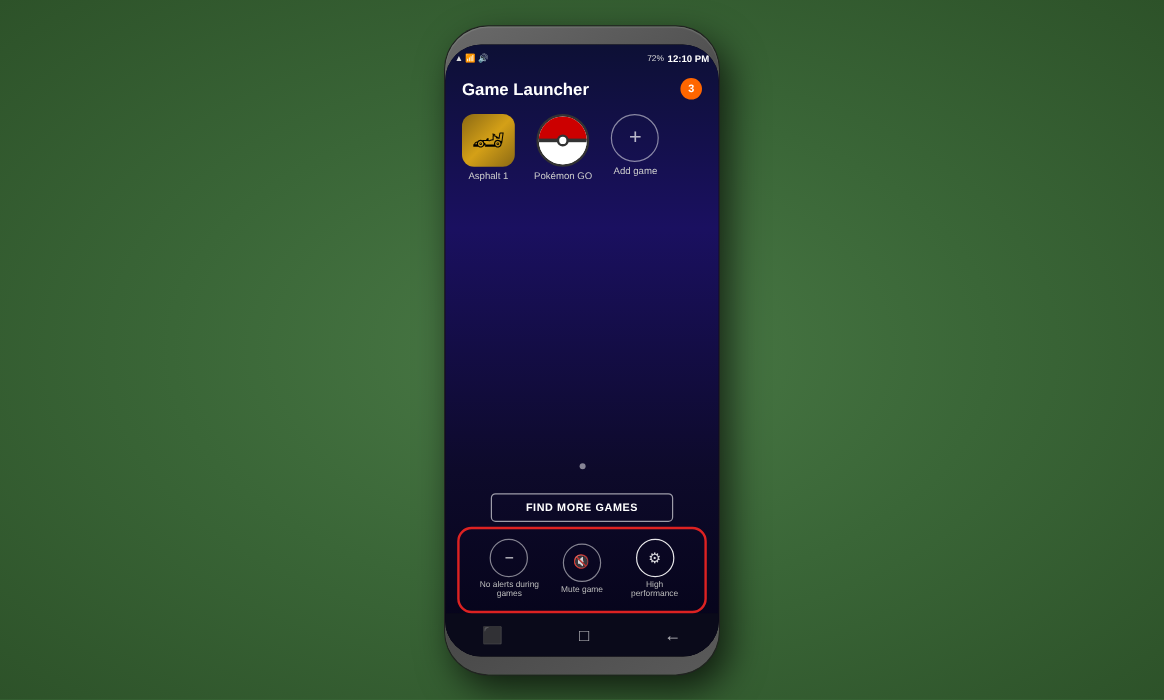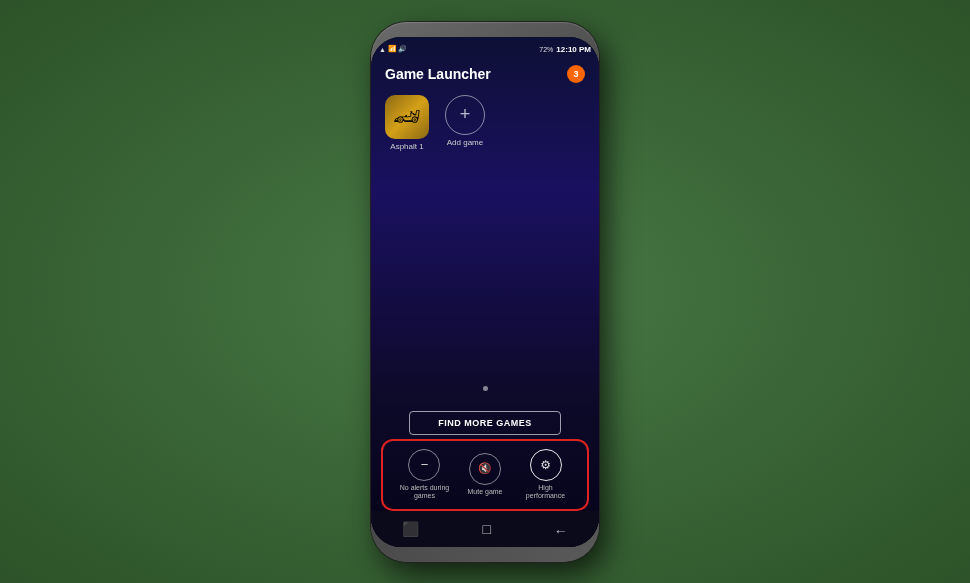--- a/index.html
+++ b/index.html
@@ -338,20 +338,29 @@
           <span>3</span>
         </div>
       </div>
 
       <div class="games-area">
         <div class="game-item">
           <div class="asphalt-icon"></div>
           <span class="game-label">Asphalt 1</span>
         </div>
         <div class="game-item">
+          <div class="pokemon-icon">
+            <div class="pokemon-top"></div>
+            <div class="pokemon-bottom"></div>
+            <div class="pokemon-stripe"></div>
+            <div class="pokemon-center"></div>
+          </div>
+          <span class="game-label">Pokémon GO</span>
+        </div>
+        <div class="game-item">
           <div class="add-circle">+</div>
           <span class="game-label">Add game</span>
         </div>
       </div>
 
       <div class="middle-space"></div>
 
       <div class="page-dot"></div>
 
       <button class="find-games-btn">FIND MORE GAMES</button>

